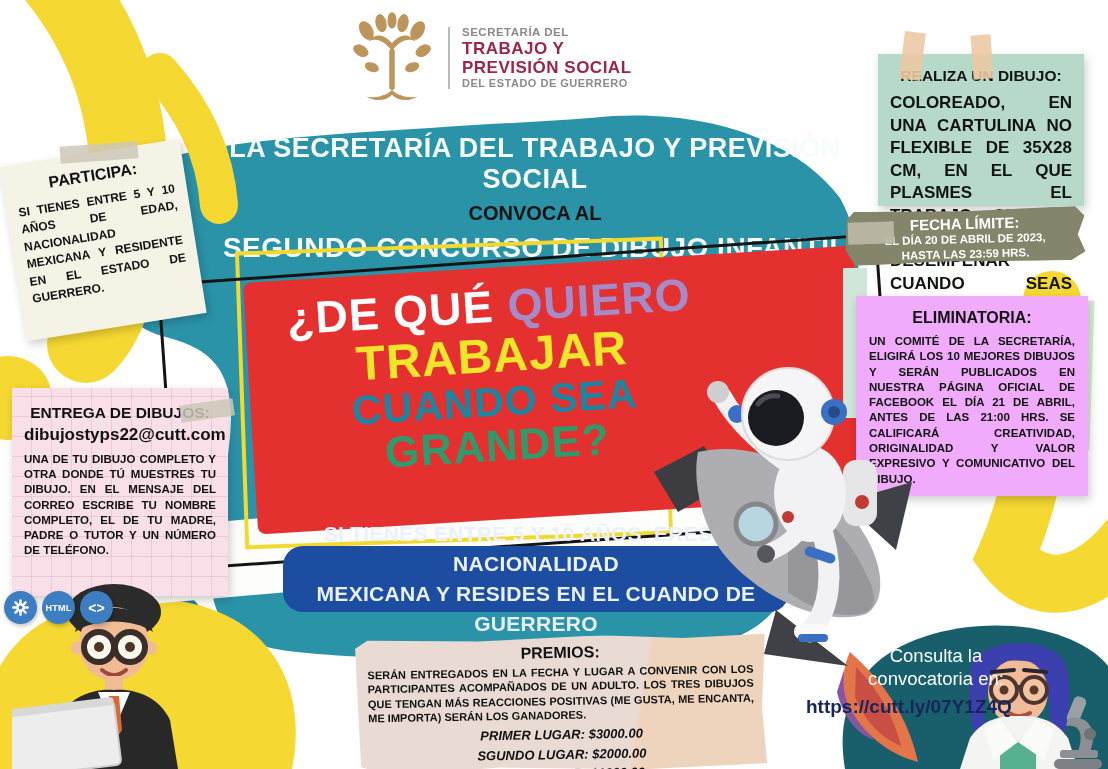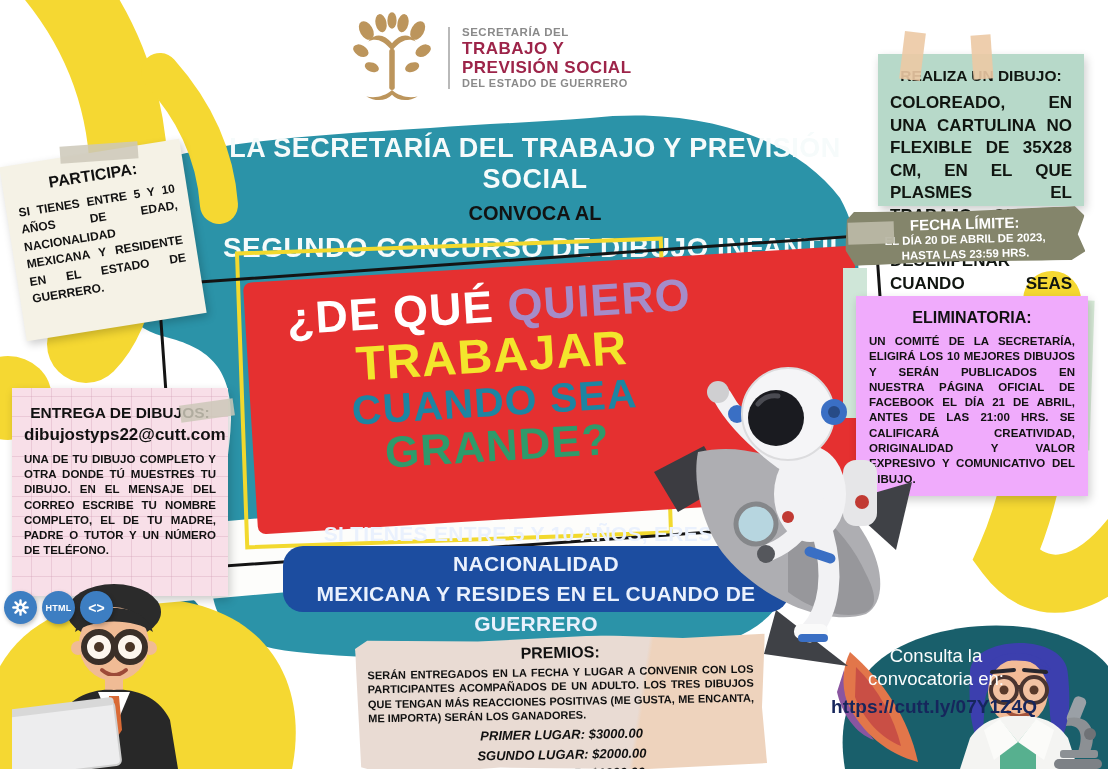--- a/index.html
+++ b/index.html
@@ -67,21 +67,21 @@
   .peachnote .ttl{font-size:16px;font-weight:800;text-align:center;color:#111;}
   .peachnote .bdy{font-size:11.5px;font-weight:800;color:#111;text-align:justify;line-height:1.33;margin-top:7px;}
   .premios{left:356px;top:636px;width:410px;height:136px;transform:rotate(-1deg);z-index:5;
            background:linear-gradient(100deg,#e9dbd3 68%,#eed3bd 69%);padding:8px 12px 0;box-sizing:border-box;
            clip-path:polygon(0% 7%,3% 1%,30% 3%,60% 0%,80% 3%,100% 1%,99% 55%,100% 96%,70% 99%,35% 96%,8% 100%,1% 94%);}
   .premios .ttl{font-size:16px;font-weight:800;text-align:center;color:#111;}
   .premios .bdy{font-size:11px;font-weight:800;color:#111;text-align:justify;line-height:1.3;margin-top:3px;}
   .premios .prz{font-size:13px;font-weight:800;font-style:italic;text-align:center;color:#111;line-height:1.5;margin-top:3px;}
   
   .consulta{left:852px;top:645px;width:168px;text-align:center;color:#fbfdfd;font-size:18.5px;line-height:1.22;z-index:7;}
-  .cturl{left:806px;top:696px;width:256px;text-align:center;color:#16265c;font-size:19px;font-weight:800;z-index:7;}
+  .cturl{left:806px;top:696px;width:256px;color:#16265c;font-size:19px;font-weight:800;z-index:7;}
   
   .sideicons{left:4px;top:591px;z-index:8;display:flex;flex-direction:row;gap:5px;}
   .cicon{width:33px;height:33px;border-radius:50%;background:#3d7ec2;color:#fff;display:flex;align-items:center;justify-content:center;
          font-weight:800;box-shadow:1px 2px 4px rgba(0,0,0,.25);}
   .cicon.html{font-size:9px;letter-spacing:.3px;}
   .cicon.code{font-size:14px;}
   .char{z-index:6;}
 </style>
 </head>
 <body>

